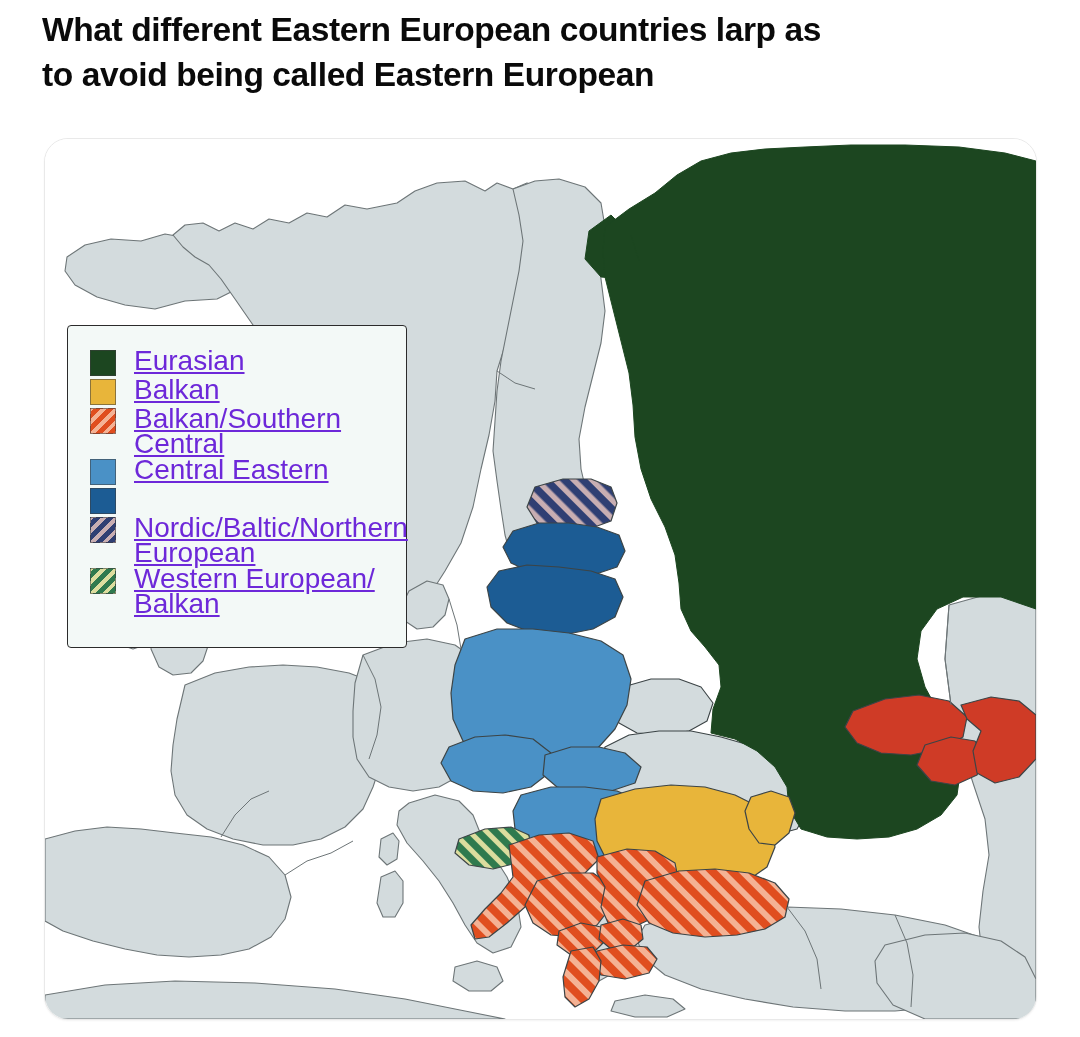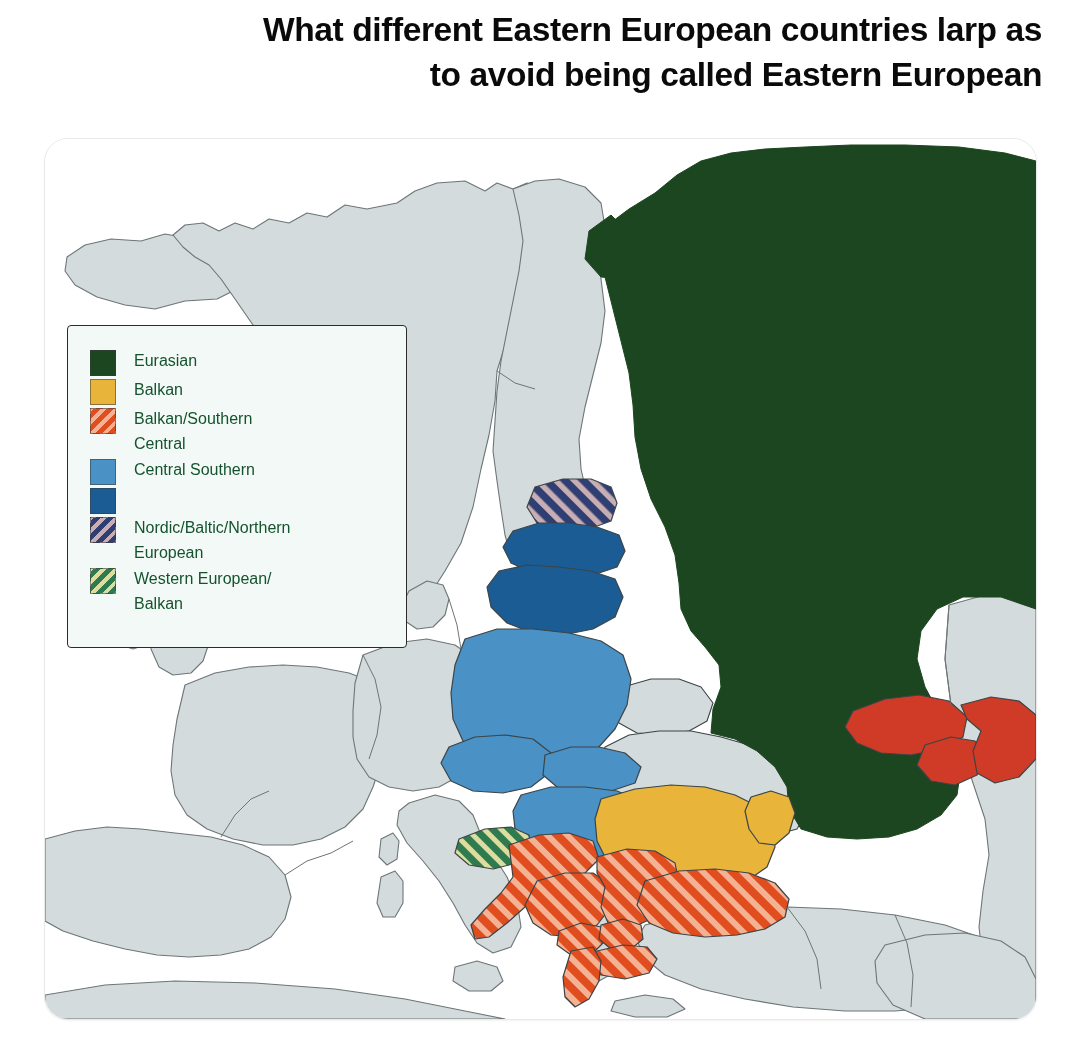--- a/index.html
+++ b/index.html
@@ -15,21 +15,20 @@
     overflow: hidden;
     position: relative;
   }
 
   
   #title-block {
     position: absolute;
     left: 42px;
     top: 8px;
     width: 1000px;
-    text-align: right;
   }
   #page-title {
     font-family: "Liberation Sans", sans-serif;
     font-weight: bold;
     font-size: 33.5px;
     line-height: 1.33;
     letter-spacing: -0.4px;
     color: #0a0a0a;
     margin: 0;
     white-space: pre-line;
@@ -76,25 +75,26 @@
     flex: 0 0 auto;
     width: 26px;
     height: 26px;
     margin-right: 18px;
     margin-top: 2px;
     border: 1px solid rgba(60,60,60,0.55);
     box-sizing: border-box;
   }
   .legend-label {
     font-family: "Liberation Sans", sans-serif;
-    font-size: 16px;
+    font-size: 28px;
     line-height: 25px;
-    color: #14532d;
+    color: #6d28d9;
     white-space: pre-line;
     padding-top: 0px;
+    text-decoration: underline;
   }
 </style>
 </head>
 <body>
 
 <div id="title-block">
   <h1 id="page-title">What different Eastern European countries larp as
 to avoid being called Eastern European</h1>
 </div>
 
@@ -301,21 +301,21 @@
       <span class="legend-swatch" style="background:#e8b53a;"></span>
       <span class="legend-label">Balkan</span>
     </div>
     <div class="legend-row">
       <span class="legend-swatch" style="background:repeating-linear-gradient(-45deg,#e04e1f 0 5px,#f4b294 5px 9px);"></span>
       <span class="legend-label">Balkan/Southern
 Central</span>
     </div>
     <div class="legend-row">
       <span class="legend-swatch" style="background:#4a91c6;"></span>
-      <span class="legend-label">Central Southern</span>
+      <span class="legend-label">Central Eastern</span>
     </div>
     <div class="legend-row">
       <span class="legend-swatch" style="background:#1c5c94;"></span>
     </div>
     <div class="legend-row">
       <span class="legend-swatch" style="background:repeating-linear-gradient(-45deg,#2f3f73 0 5px,#c8aeb2 5px 9px);"></span>
       <span class="legend-label">Nordic/Baltic/Northern
 European</span>
     </div>
     <div class="legend-row">

